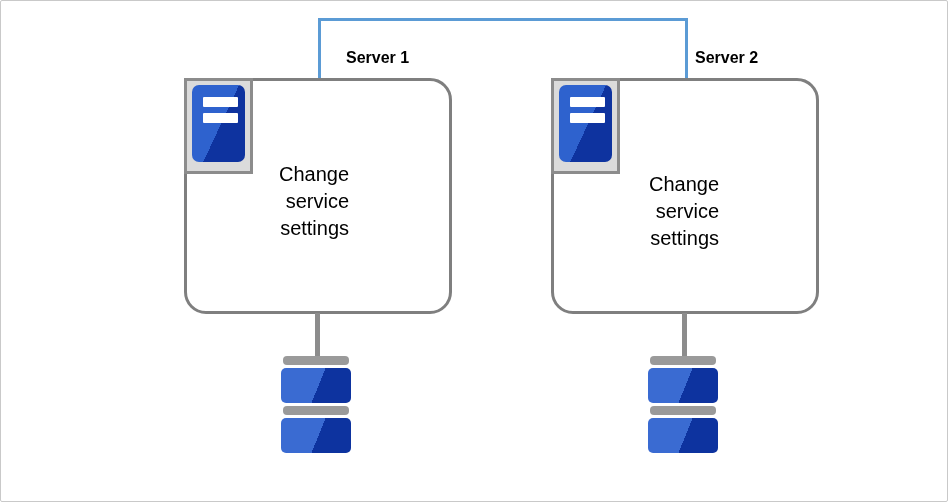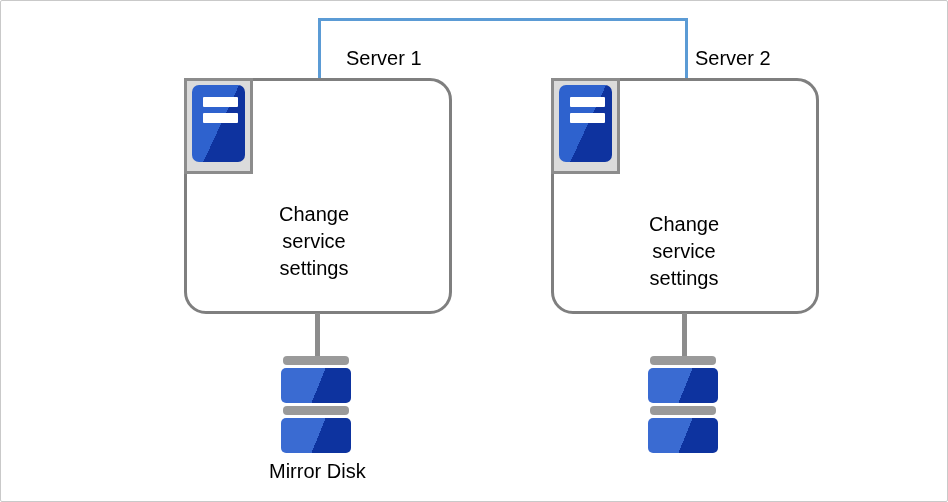--- a/index.html
+++ b/index.html
@@ -38,23 +38,24 @@
     top: 0;
     width: 268px;
     height: 502px;
   }
   .unit.u1 { left: 183px; }
   .unit.u2 { left: 550px; }
 
   .server-label {
     position: absolute;
     top: 46px;
-    font-size: 20px;
+    font-size: 16px;
     line-height: 22px;
     white-space: nowrap;
+    font-weight: bold;
   }
   .u1 .server-label { left: 162px; }
   .u2 .server-label { left: 144px; }
 
   .server-box {
     position: absolute;
     left: 0;
     top: 77px;
     width: 268px;
     height: 236px;
@@ -92,23 +93,22 @@
     background: #ffffff;
     border-radius: 1px;
   }
   .slot.s1 { top: 12px; }
   .slot.s2 { top: 28px; }
 
   .action-text {
     position: absolute;
     font-size: 20px;
     line-height: 27px;
-    text-align: center;
+    text-align: right;
     white-space: nowrap;
-    margin-top: 40px;
   }
   .u1 .action-text { left: 95px; top: 160px; }
   .u2 .action-text { left: 98px; top: 170px; }
 
   
   .stem {
     position: absolute;
     left: 131px;
     top: 312px;
     width: 5px;
@@ -168,21 +168,20 @@
       <div>service</div>
       <div>settings</div>
     </div>
     <div class="stem"></div>
     <div class="disk-stack">
       <div class="disk-cap"></div>
       <div class="disk"></div>
       <div class="disk-cap"></div>
       <div class="disk"></div>
     </div>
-    <div class="disk-label">Mirror Disk</div>
   </div>
 
   <div class="unit u2">
     <div class="server-label">Server 2</div>
     <div class="server-box"></div>
     <div class="icon-frame">
       <div class="icon-body">
         <span class="slot s1"></span>
         <span class="slot s2"></span>
       </div>

